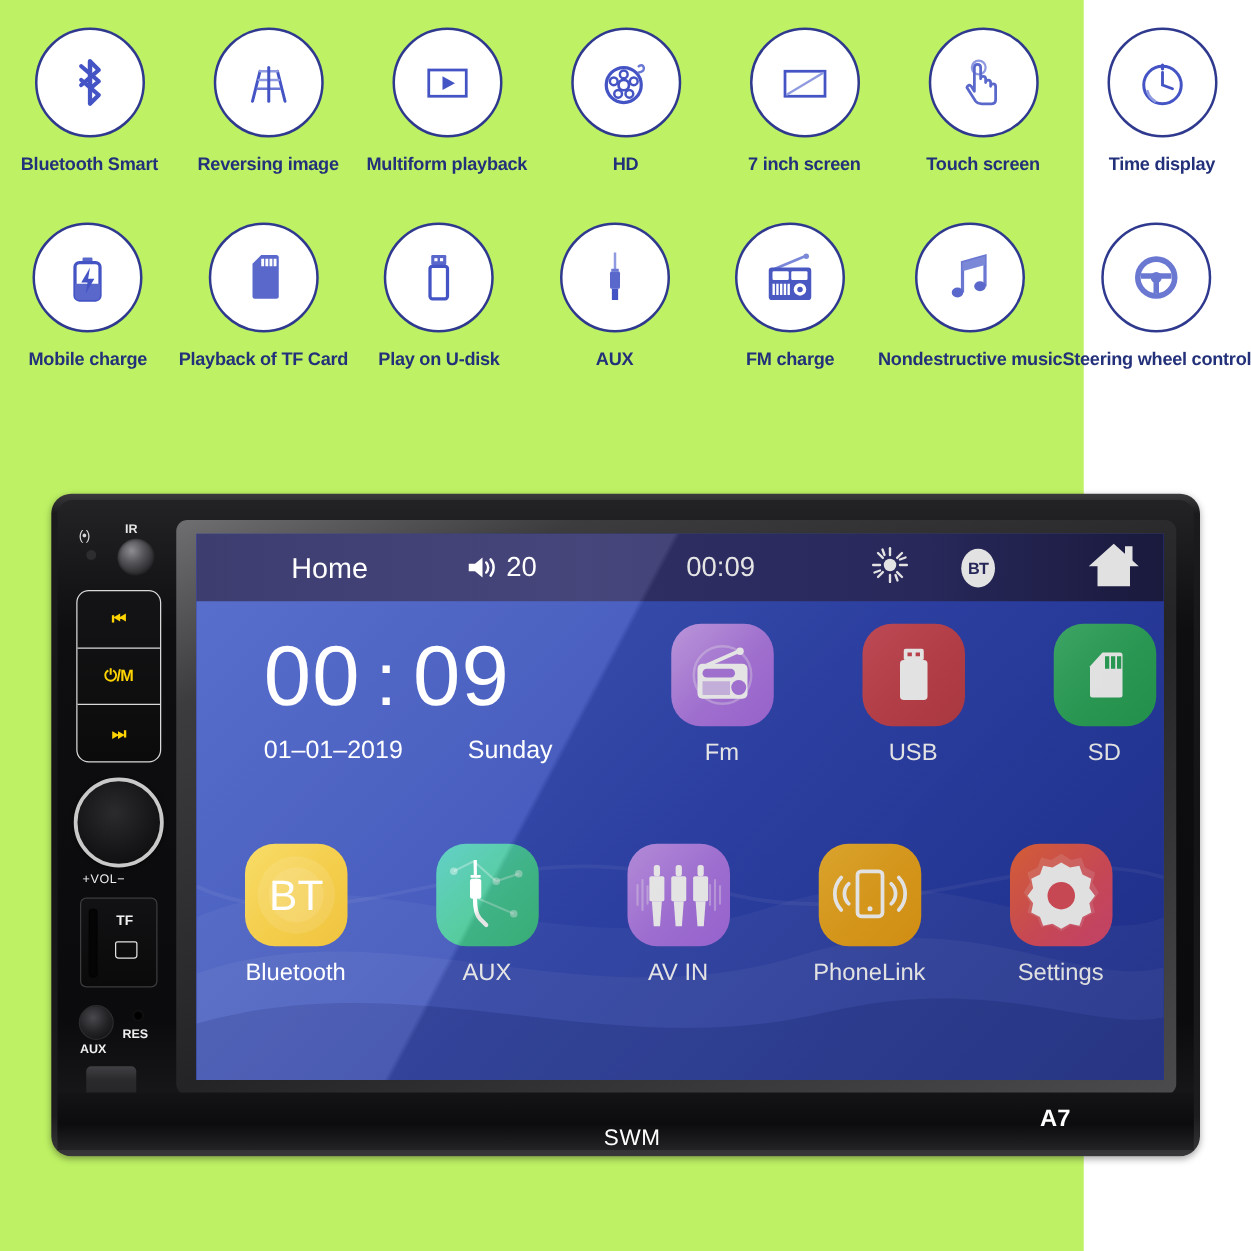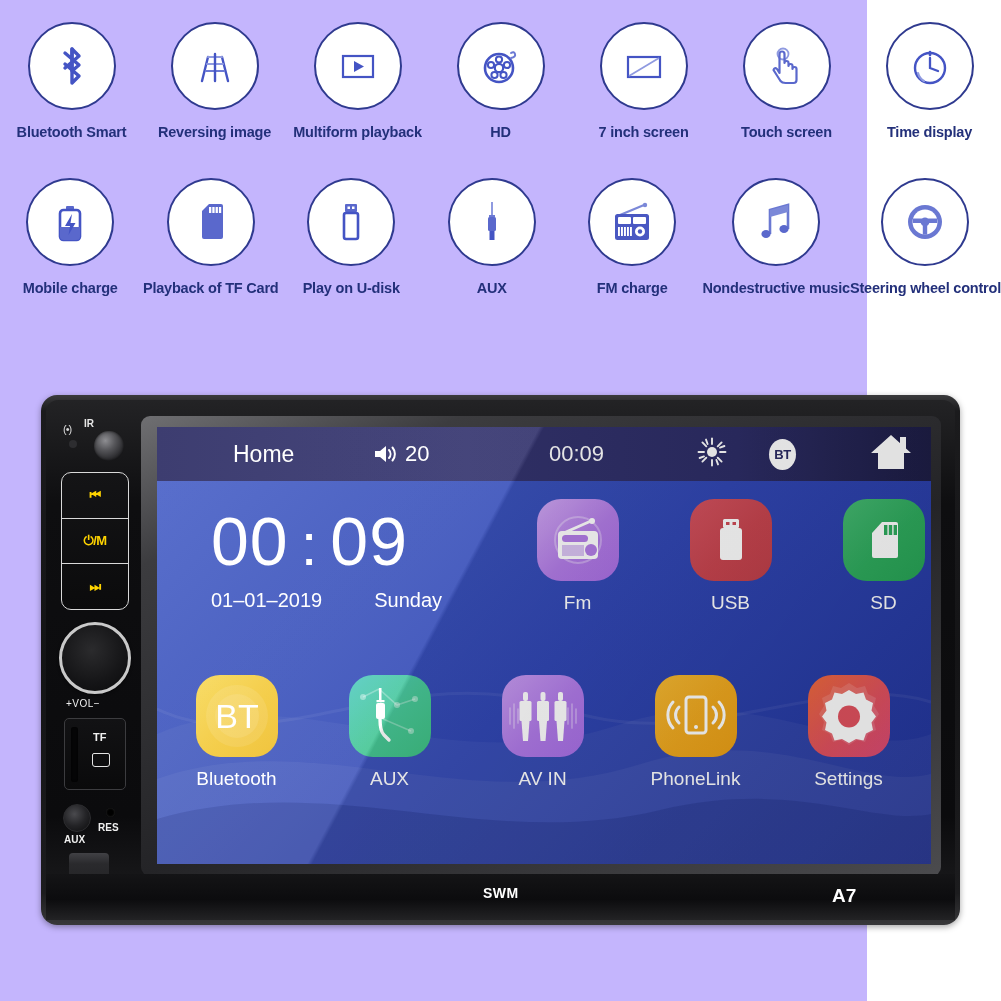--- a/index.html
+++ b/index.html
@@ -2,21 +2,21 @@
 <html><head>
 <meta charset="utf-8">
 <style>
   * { box-sizing: border-box; margin: 0; padding: 0; }
   html, body {
     width: 1001px; height: 1001px;
     background: #ffffff;
     font-family: "Liberation Sans", sans-serif;
     overflow: hidden;
   }
-  .page { position: relative; width: 867px; height: 1001px; background: #c4b5fd; }
+  .page { position: relative; width: 867px; height: 1001px; background: #bef264; }
 
   
   .features { position: absolute; left: 0; top: 0; width: 1001px; height: 350px; }
   .feat-row { position: absolute; left: 0; width: 1001px; display: flex; }
   .feat-row-1 { top: 22px; }
   .feat-row-2 { top: 178px; }
   .feat {
     flex: 1 1 0;
     display: flex; flex-direction: column; align-items: center;
   }
@@ -51,21 +51,21 @@
     position: absolute; inset: 5px;
     border-radius: 12px;
     background: linear-gradient(180deg,#232325 0%,#0e0e10 20%,#0b0b0d 80%,#1f1f21 100%);
   }
 
   
   .ctrl-col { position: absolute; left: 12px; top: 10px; width: 78px; height: 500px; }
 
   .mic-dot { position:absolute; left: 11px; top: 30px; width: 8px; height: 8px; border-radius: 50%; background: #2d2d30; }
   .mic-sym { position:absolute; left: 5px; top: 13px; font-size: 11px; color: #d8d8d8; letter-spacing: -1px; }
-  .ir-label { position: absolute; left: 26px; top: 8px; font-size: 10px; font-weight:700; color: #e6e6e6; }
+  .ir-label { position: absolute; left: 42px; top: 8px; font-size: 10px; font-weight:700; color: #e6e6e6; }
   .ir-eye {
     position:absolute; left: 36px; top: 21px; width: 30px; height: 30px;
     border-radius: 50%;
     background: radial-gradient(circle at 38% 32%, #8e8e92 0%, #56565a 35%, #232326 75%, #121214 100%);
     box-shadow: inset 0 0 3px rgba(0,0,0,.7);
   }
 
   .btnstack {
     position:absolute; left: 3px; top: 62px; width: 68px; height: 138px;
     border: 1.5px solid #d9d9d9; border-radius: 10px;
@@ -178,21 +178,21 @@
   .apps-row2 .app { width: 153px; }
 
   .apps-row1 { position:absolute; left: 344px; top: 72px; width: 460px; display:flex; }
   .apps-row1 .app { width: 153px; }
 
   
   .brandbar {
     position:absolute; left: 0; bottom: 0; width: 100%; height: 46px;
     background: linear-gradient(180deg,#141416 0%,#0c0c0e 55%,#232325 100%);
   }
-  .brand-swm { position:absolute; left: 437px; top: 11px; color:#fff; font-size: 14px; font-weight: 700; letter-spacing: 0.5px; }
+  .brand-swm { position:absolute; left: 437px; top: 26px; color:#fff; font-size: 18px; font-weight: 400; letter-spacing: 0.5px; }
   .brand-model { position:absolute; left: 786px; top: 11px; color:#fff; font-size: 19px; font-weight: 700; }
 </style>
 </head>
 <body>
 
 <div class="page">
 
   <div class="features">
 
     <div class="feat-row feat-row-1">

